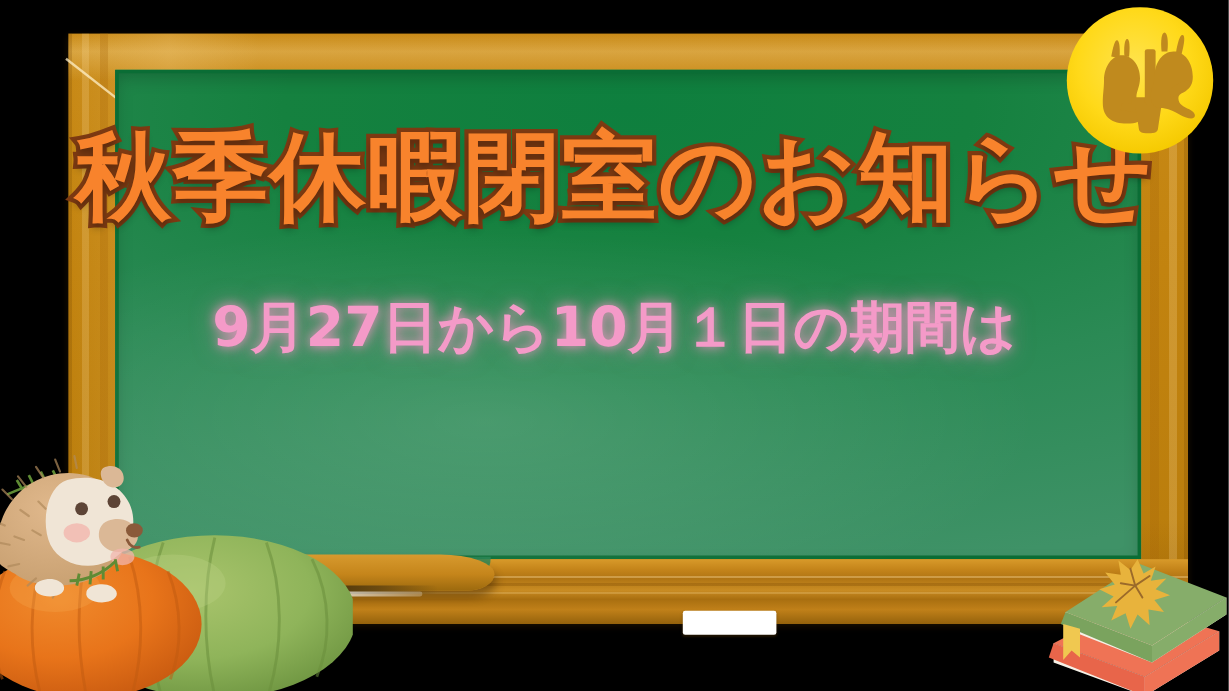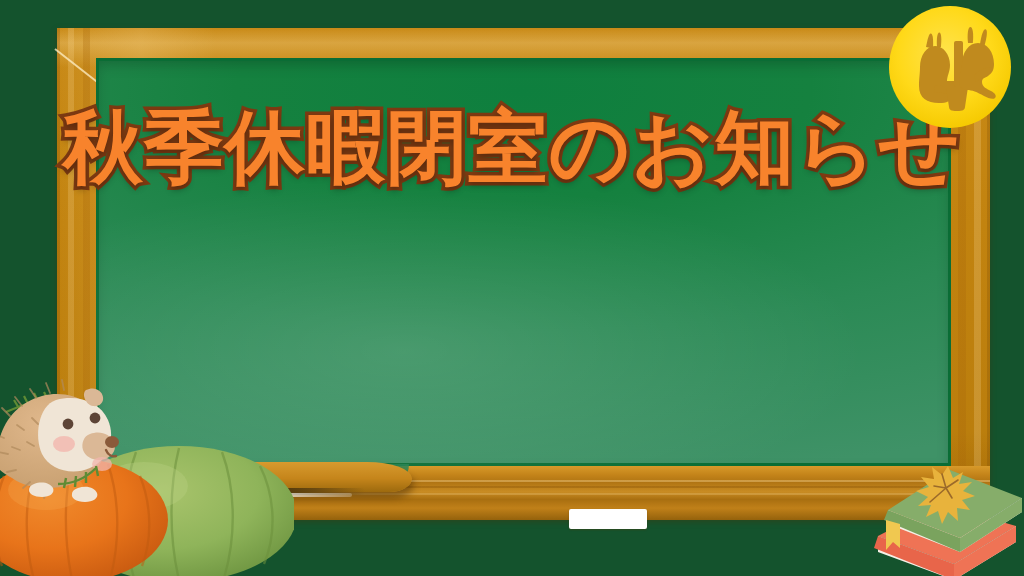--- a/index.html
+++ b/index.html
@@ -4,21 +4,21 @@
 <title>秋季休暇閉室のお知らせ</title>
 <style>
   html,body{margin:0;padding:0;}
   body{
     width:1024px;height:576px;overflow:hidden;
     font-family:"DejaVu Sans","Liberation Sans",sans-serif;
   }
 
   #poster{
     position:relative;width:1024px;height:576px;overflow:hidden;
-    background:#14532d;
+    background:#000000;
   }
 
   
   .board-frame{
     position:absolute;left:57px;top:28px;width:933px;height:492px;
     background:
       linear-gradient(180deg,#c98a17 0%,#c2830f 40%,#b87c0c 100%);
     box-shadow:0 2px 6px rgba(80,48,0,.35);
   }
   
@@ -143,20 +143,21 @@
       <div class="rail-notch"></div>
       <div class="rail-curl"></div>
       <div class="rail-dark"></div>
       <div class="rail-gloss"></div>
     </div>
   </div>
 
   <div class="headline">秋季休暇閉室のお知らせ</div>
 
   <div class="subline">
+    <div>9月27日から10月１日の期間は</div>
   </div>
 
   <div class="chalk"></div>
 
   <div class="moon-wrap">
     <svg viewBox="0 0 124 128" width="124" height="128">
       <defs>
         <radialGradient id="moonG" cx="46%" cy="40%" r="62%">
           <stop offset="0%" stop-color="#ffe34d"></stop>
           <stop offset="62%" stop-color="#ffd919"></stop>

